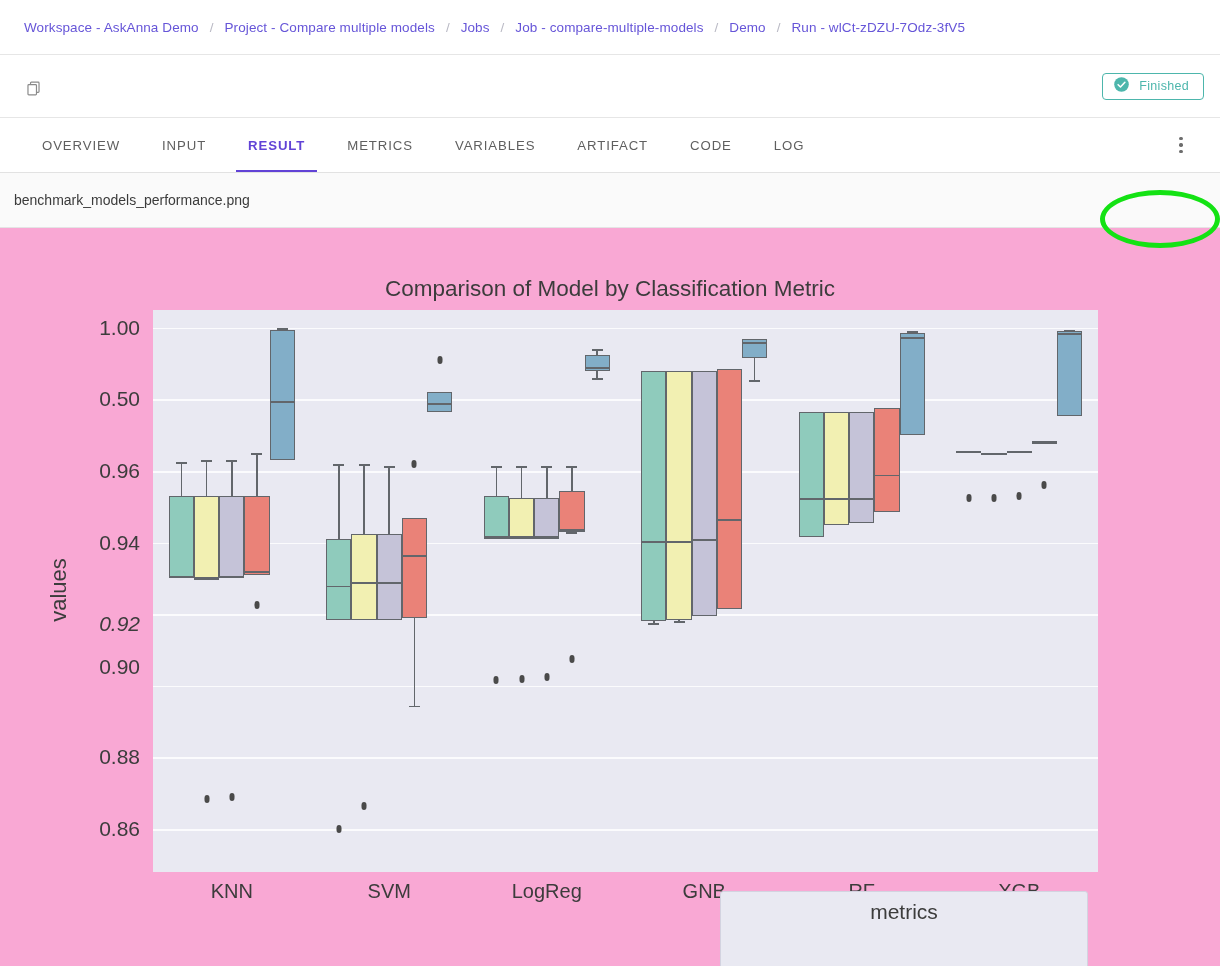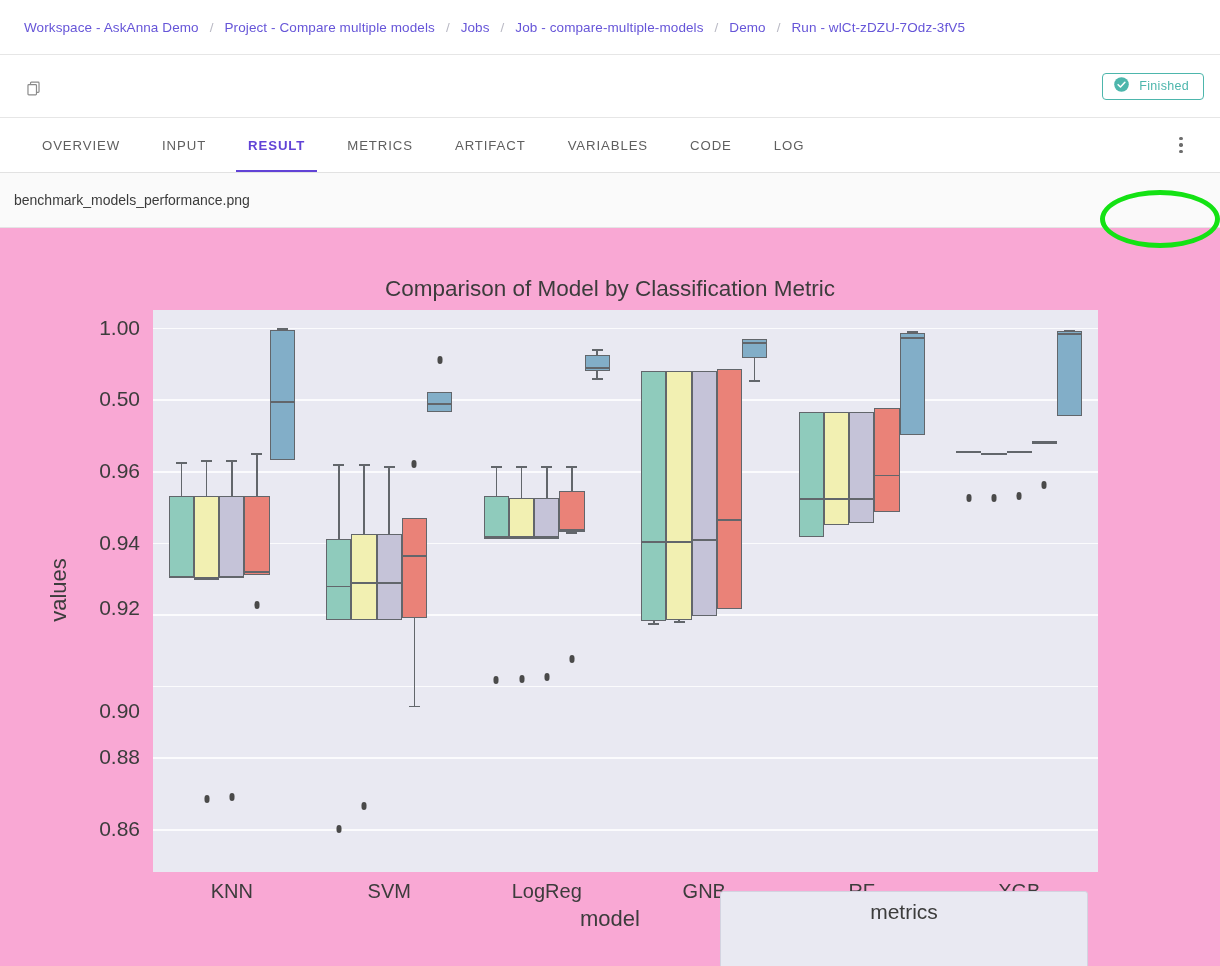--- a/index.html
+++ b/index.html
@@ -308,40 +308,39 @@
     </span>
     <span>Finished</span>
   </span>
 </div>
 
 <div id="tab-bar">
   <button class="tab">OVERVIEW</button>
     <button class="tab">INPUT</button>
     <button class="tab active">RESULT</button>
     <button class="tab">METRICS</button>
+    <button class="tab">VARIABLES</button>
     <button class="tab">ARTIFACT</button>
-    <button class="tab">VARIABLES</button>
     <button class="tab">CODE</button>
     <button class="tab">LOG</button>
     <div id="tab-overflow">
     <span></span>
       <span></span>
       <span></span>
   </div>
 </div>
 
 <div id="file-bar">
   <span id="file-name">benchmark_models_performance.png</span>
 </div>
 <div id="highlight-ellipse"></div>
 
 <div id="chart-region">
   <div id="chart-title">Comparison of Model by Classification Metric</div>
   <div id="y-axis-title">values</div>
-  <div id="x-axis-title">model</div>
   <div id="plot-area">
       <div class="gridline" style="top: 17.8981px;"></div>
       <div class="gridline" style="top: 89.4904px;"></div>
       <div class="gridline" style="top: 161.083px;"></div>
       <div class="gridline" style="top: 232.675px;"></div>
       <div class="gridline" style="top: 304.268px;"></div>
       <div class="gridline" style="top: 375.86px;"></div>
       <div class="gridline" style="top: 447.452px;"></div>
       <div class="gridline" style="top: 519.045px;"></div>
       <div class="boxwrap" style="left: 0px; top: 0px; width: 945px; height: 562px;">
@@ -526,22 +525,22 @@
   <div id="legend">
     <div id="legend-title">metrics</div>
     <div id="legend-rows">
         <div class="legend-row"></div>
       </div>
   </div>
 <div class="ytick-label" style="top: 99.8981px;">1.00</div>
     <div class="ytick-label" style="top: 171.49px;">0.50</div>
     <div class="ytick-label" style="top: 243.083px;">0.96</div>
     <div class="ytick-label" style="top: 314.675px;">0.94</div>
-    <div class="ytick-label" style="top: 380px;">0.92</div>
-    <div class="ytick-label" style="top: 483px;">0.90</div>
+    <div class="ytick-label" style="top: 396px; font-style: italic;">0.92</div>
+    <div class="ytick-label" style="top: 439px;">0.90</div>
     <div class="ytick-label" style="top: 529.452px;">0.88</div>
     <div class="ytick-label" style="top: 601.045px;">0.86</div>
     <div class="xtick-label" style="left: 231.75px;">KNN</div>
     <div class="xtick-label" style="left: 389.25px;">SVM</div>
     <div class="xtick-label" style="left: 546.75px;">LogReg</div>
     <div class="xtick-label" style="left: 704.25px;">GNB</div>
     <div class="xtick-label" style="left: 861.75px;">RF</div>
     <div class="xtick-label" style="left: 1019.25px;">XGB</div>
   </div>
 

